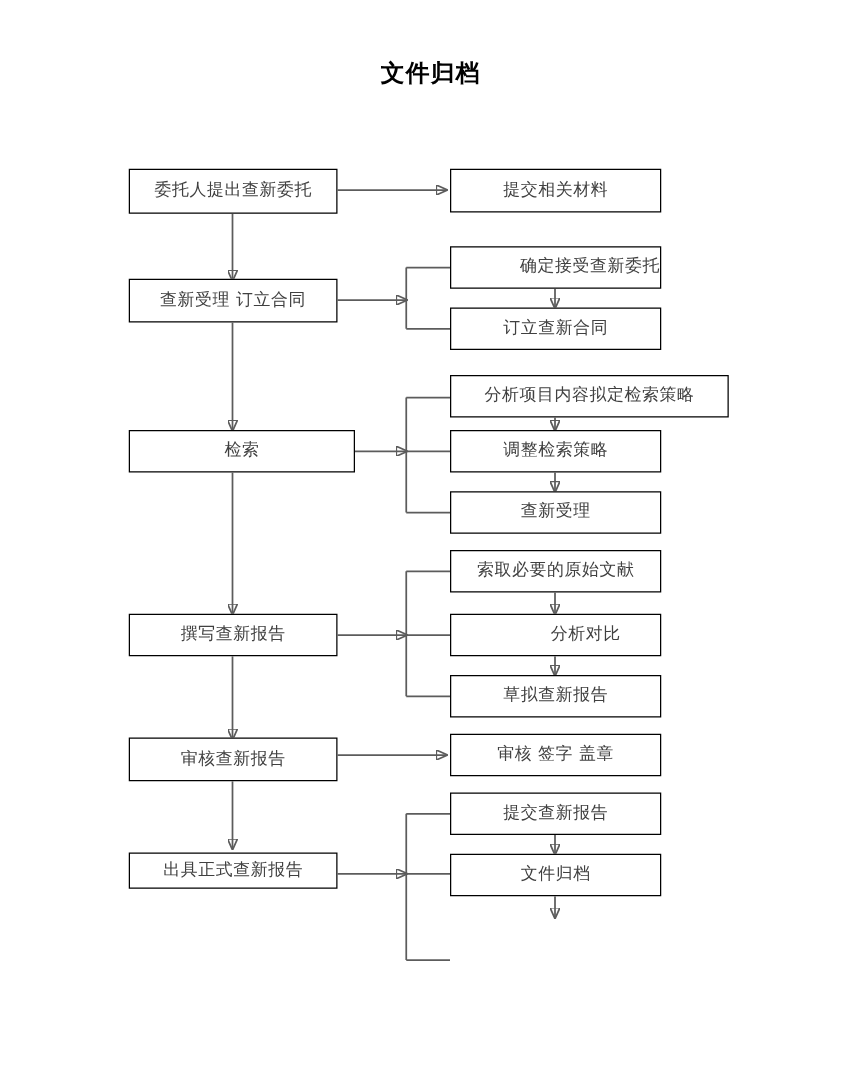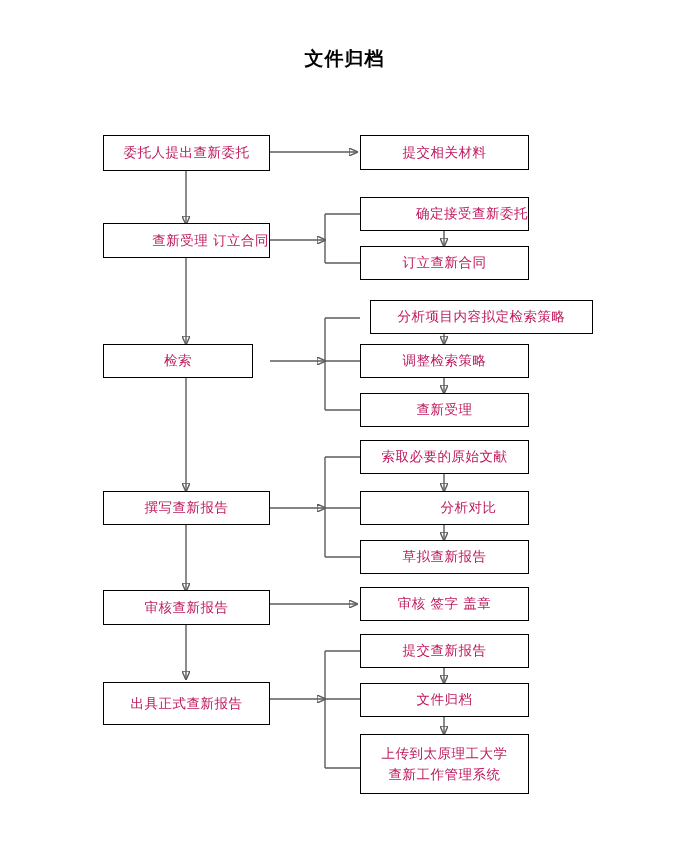--- a/index.html
+++ b/index.html
@@ -27,21 +27,21 @@
     font-weight: bold;
     color: #000000;
     letter-spacing: 1px;
     font-family: "DejaVu Serif", "Liberation Serif", serif;
   }
   .node {
     position: absolute;
     box-sizing: border-box;
     border: 1px solid #000000;
     background: #ffffff;
-    color: #be185d;
+    color: #404040;
     font-size: 13.5px;
     display: flex;
     align-items: center;
     justify-content: center;
     text-align: center;
     line-height: 1.45;
     letter-spacing: 0.5px;
     font-family: "DejaVu Sans", "Liberation Sans", sans-serif;
   }
   .node.twoline {
@@ -113,53 +113,53 @@
     <line x1="325" y1="699" x2="360" y2="699"></line>
     <line x1="325" y1="768" x2="360" y2="768"></line>
     <line x1="444" y1="668" x2="444" y2="683" marker-end="url(#arw)"></line>
     <line x1="444" y1="717" x2="444" y2="734" marker-end="url(#arw)"></line>
   </svg>
 
   <div class="node" style="left:103px; top:135px; width:167px; height:36px;">
     <span>委托人提出查新委托</span>
   </div>
 
-  <div class="node" style="left:103px; top:223px; width:167px; height:35px;justify-content:flex-end;">
+  <div class="node" style="left:103px; top:223px; width:167px; height:35px;">
     <span>查新受理 订立合同</span>
   </div>
 
-  <div class="node" style="left:103px; top:344px; width:150px; height:34px;">
+  <div class="node" style="left:103px; top:344px; width:181px; height:34px;">
     <span>检索</span>
   </div>
 
   <div class="node" style="left:103px; top:491px; width:167px; height:34px;">
     <span>撰写查新报告</span>
   </div>
 
   <div class="node" style="left:103px; top:590px; width:167px; height:35px;">
     <span>审核查新报告</span>
   </div>
 
-  <div class="node" style="left:103px; top:682px; width:167px; height:43px;">
+  <div class="node" style="left:103px; top:682px; width:167px; height:29px;">
     <span>出具正式查新报告</span>
   </div>
 
   <div class="node" style="left:360px; top:135px; width:169px; height:35px;">
     <span>提交相关材料</span>
   </div>
 
   <div class="node" style="left:360px; top:197px; width:169px; height:34px;justify-content:flex-end;">
     <span>确定接受查新委托</span>
   </div>
 
   <div class="node" style="left:360px; top:246px; width:169px; height:34px;">
     <span>订立查新合同</span>
   </div>
 
-  <div class="node" style="left:360px; top:300px; width:223px; height:34px;margin-left:10px;">
+  <div class="node" style="left:360px; top:300px; width:223px; height:34px;">
     <span>分析项目内容拟定检索策略</span>
   </div>
 
   <div class="node" style="left:360px; top:344px; width:169px; height:34px;">
     <span>调整检索策略</span>
   </div>
 
   <div class="node" style="left:360px; top:393px; width:169px; height:34px;">
     <span>查新受理</span>
   </div>
@@ -181,18 +181,14 @@
   </div>
 
   <div class="node" style="left:360px; top:634px; width:169px; height:34px;align-items:center;">
     <span>提交查新报告</span>
   </div>
 
   <div class="node" style="left:360px; top:683px; width:169px; height:34px;">
     <span>文件归档</span>
   </div>
 
-  <div class="node twoline" style="left:360px; top:734px; width:169px; height:60px; flex-direction:column;">
-    <span>上传到太原理工大学</span>
-    <span>查新工作管理系统</span>
-  </div>
 
 </div>
 
 </body></html>

